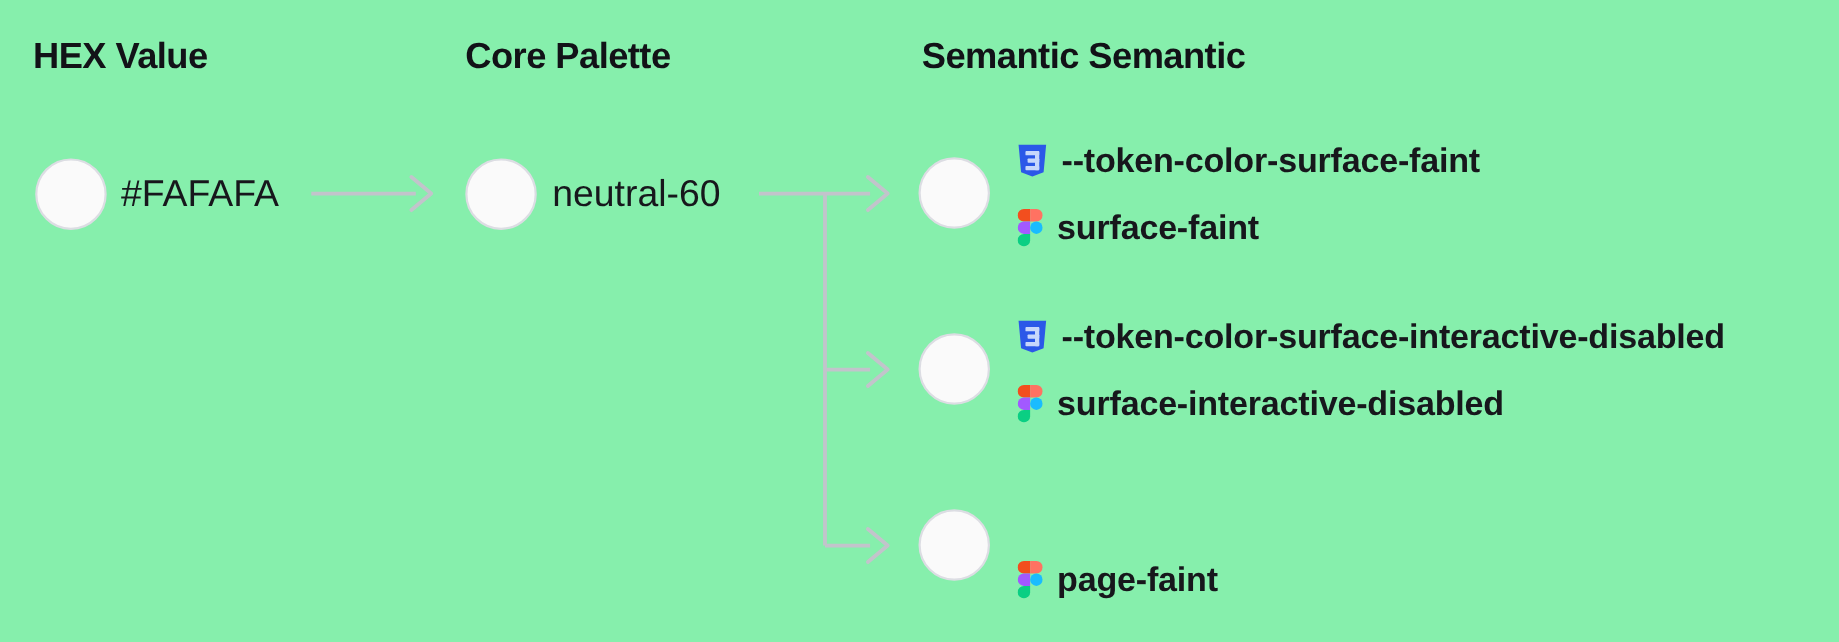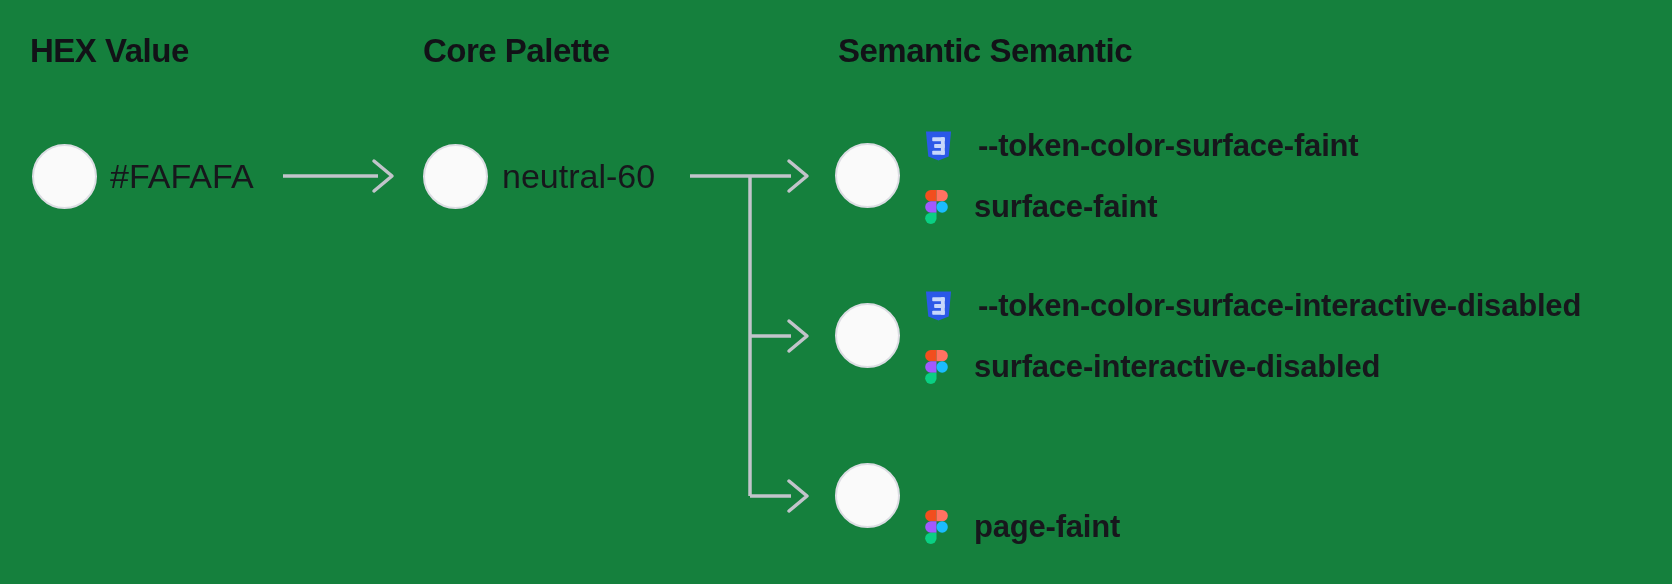--- a/index.html
+++ b/index.html
@@ -3,21 +3,21 @@
 <meta charset="utf-8">
 <style>
   * { margin: 0; padding: 0; box-sizing: border-box; }
   html, body { background: #ffffff; }
   body { font-family: "Liberation Sans", "DejaVu Sans", sans-serif; }
 
   .canvas {
     position: relative;
     width: 1672px;
     height: 584px;
-    background: #15803d;
+    background: #86efac;
     overflow: hidden;
   }
 
   .col-heading {
     position: absolute;
     top: 30px;
     font-size: 33px;
     font-weight: 700;
     color: #121217;
     letter-spacing: -0.5px;
@@ -79,21 +79,21 @@
   .entry-2 { top: 432px; }
 
   .semantic-entry .swatch { left: 0; top: 31px; }
 
   .token-line {
     position: absolute;
     left: 90px;
     height: 40px;
     display: flex;
     align-items: center;
-    gap: 26px;
+    gap: 13px;
     white-space: nowrap;
   }
   .css-line   { top: 14px; }
   .figma-line { top: 75px; }
 
   .token-text {
     font-size: 31px;
     font-weight: 600;
     color: #17171C;
     letter-spacing: -0.2px;

